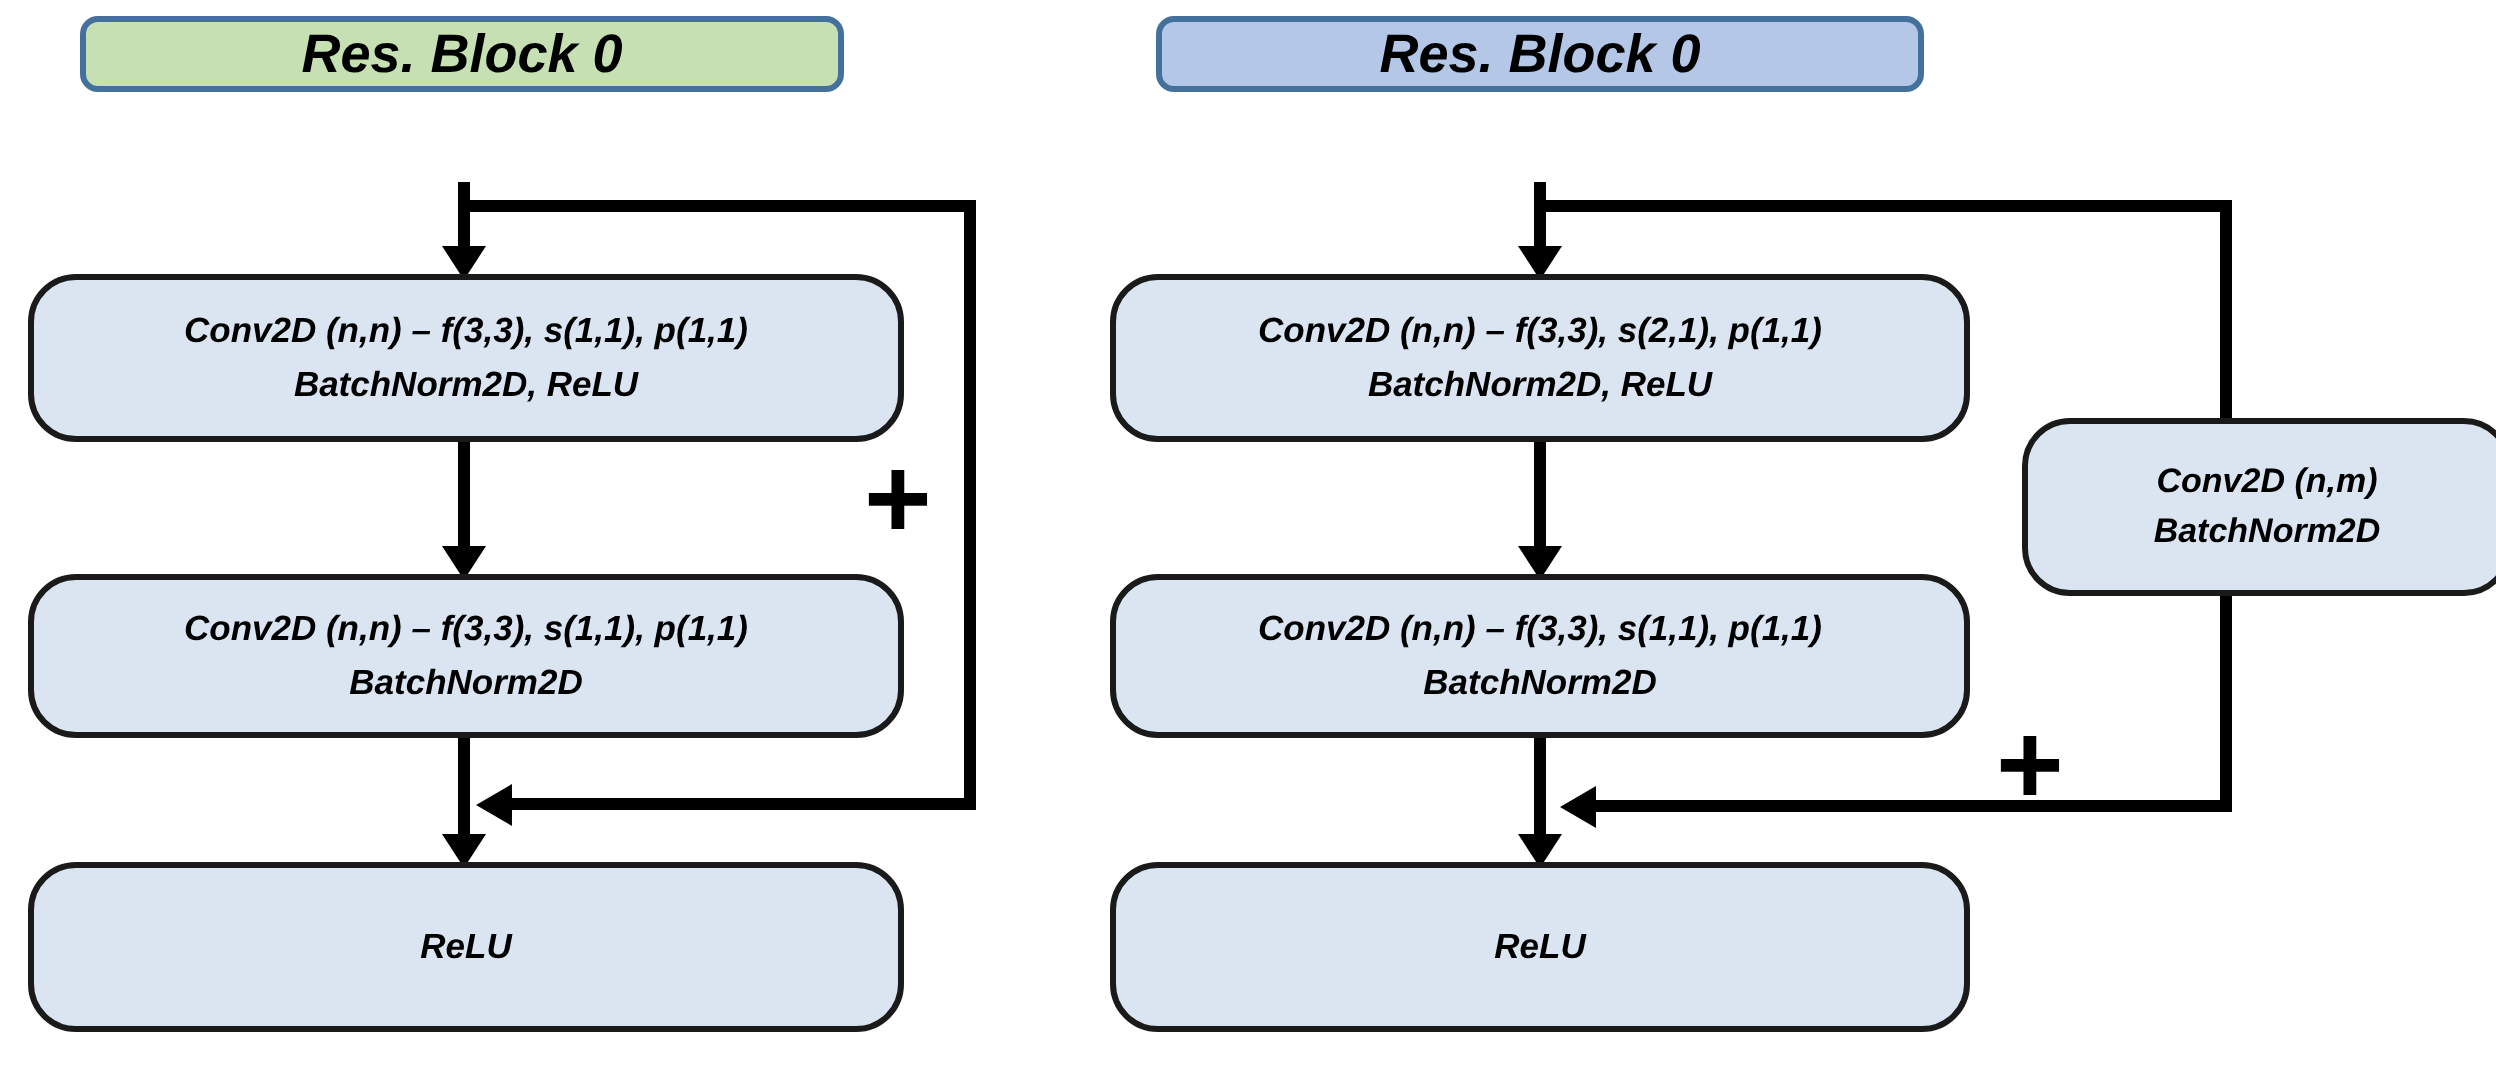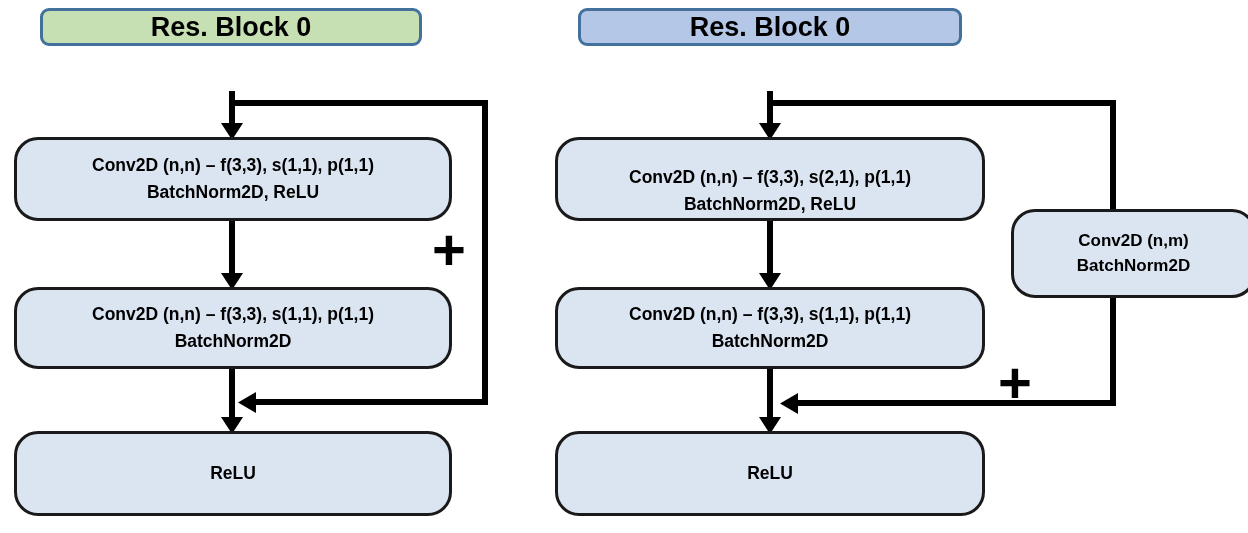--- a/index.html
+++ b/index.html
@@ -22,20 +22,21 @@
   }
   .connectors{
     position:absolute;left:0;top:0;z-index:0;
   }
   .node{
     position:absolute;z-index:2;
     display:flex;flex-direction:column;align-items:center;justify-content:center;
     text-align:center;
     color:#000;
     font-weight:bold;
+    font-style:italic;
   }
   .header{
     border:3px solid var(--header-border);
     border-radius:9px;
     font-size:27px;
     line-height:1;
     z-index:2;
   }
   .header.green{background:var(--left-header-fill);}
   .header.blue{background:var(--right-header-fill);}
@@ -95,21 +96,21 @@
   <div class="node block" style="left:14px;top:431px;width:438px;height:85px;">
     <span>ReLU</span>
   </div>
 
   <div class="plus" style="left:432px;top:221px;">+</div>
 
   <div class="node header blue" style="left:578px;top:8px;width:384px;height:38px;">
     <span>Res. Block 0</span>
   </div>
 
-  <div class="node block" style="left:555px;top:137px;width:430px;height:84px;justify-content:flex-end;">
+  <div class="node block" style="left:555px;top:137px;width:430px;height:84px;">
     <span>Conv2D (n,n) – f(3,3), s(2,1), p(1,1)</span>
     <span>BatchNorm2D, ReLU</span>
   </div>
 
   <div class="node block" style="left:555px;top:287px;width:430px;height:82px;">
     <span>Conv2D (n,n) – f(3,3), s(1,1), p(1,1)</span>
     <span>BatchNorm2D</span>
   </div>
 
   <div class="node block" style="left:996px;top:209px;width:245px;height:89px;font-size:17px;line-height:1.45;margin-left:15px;">

